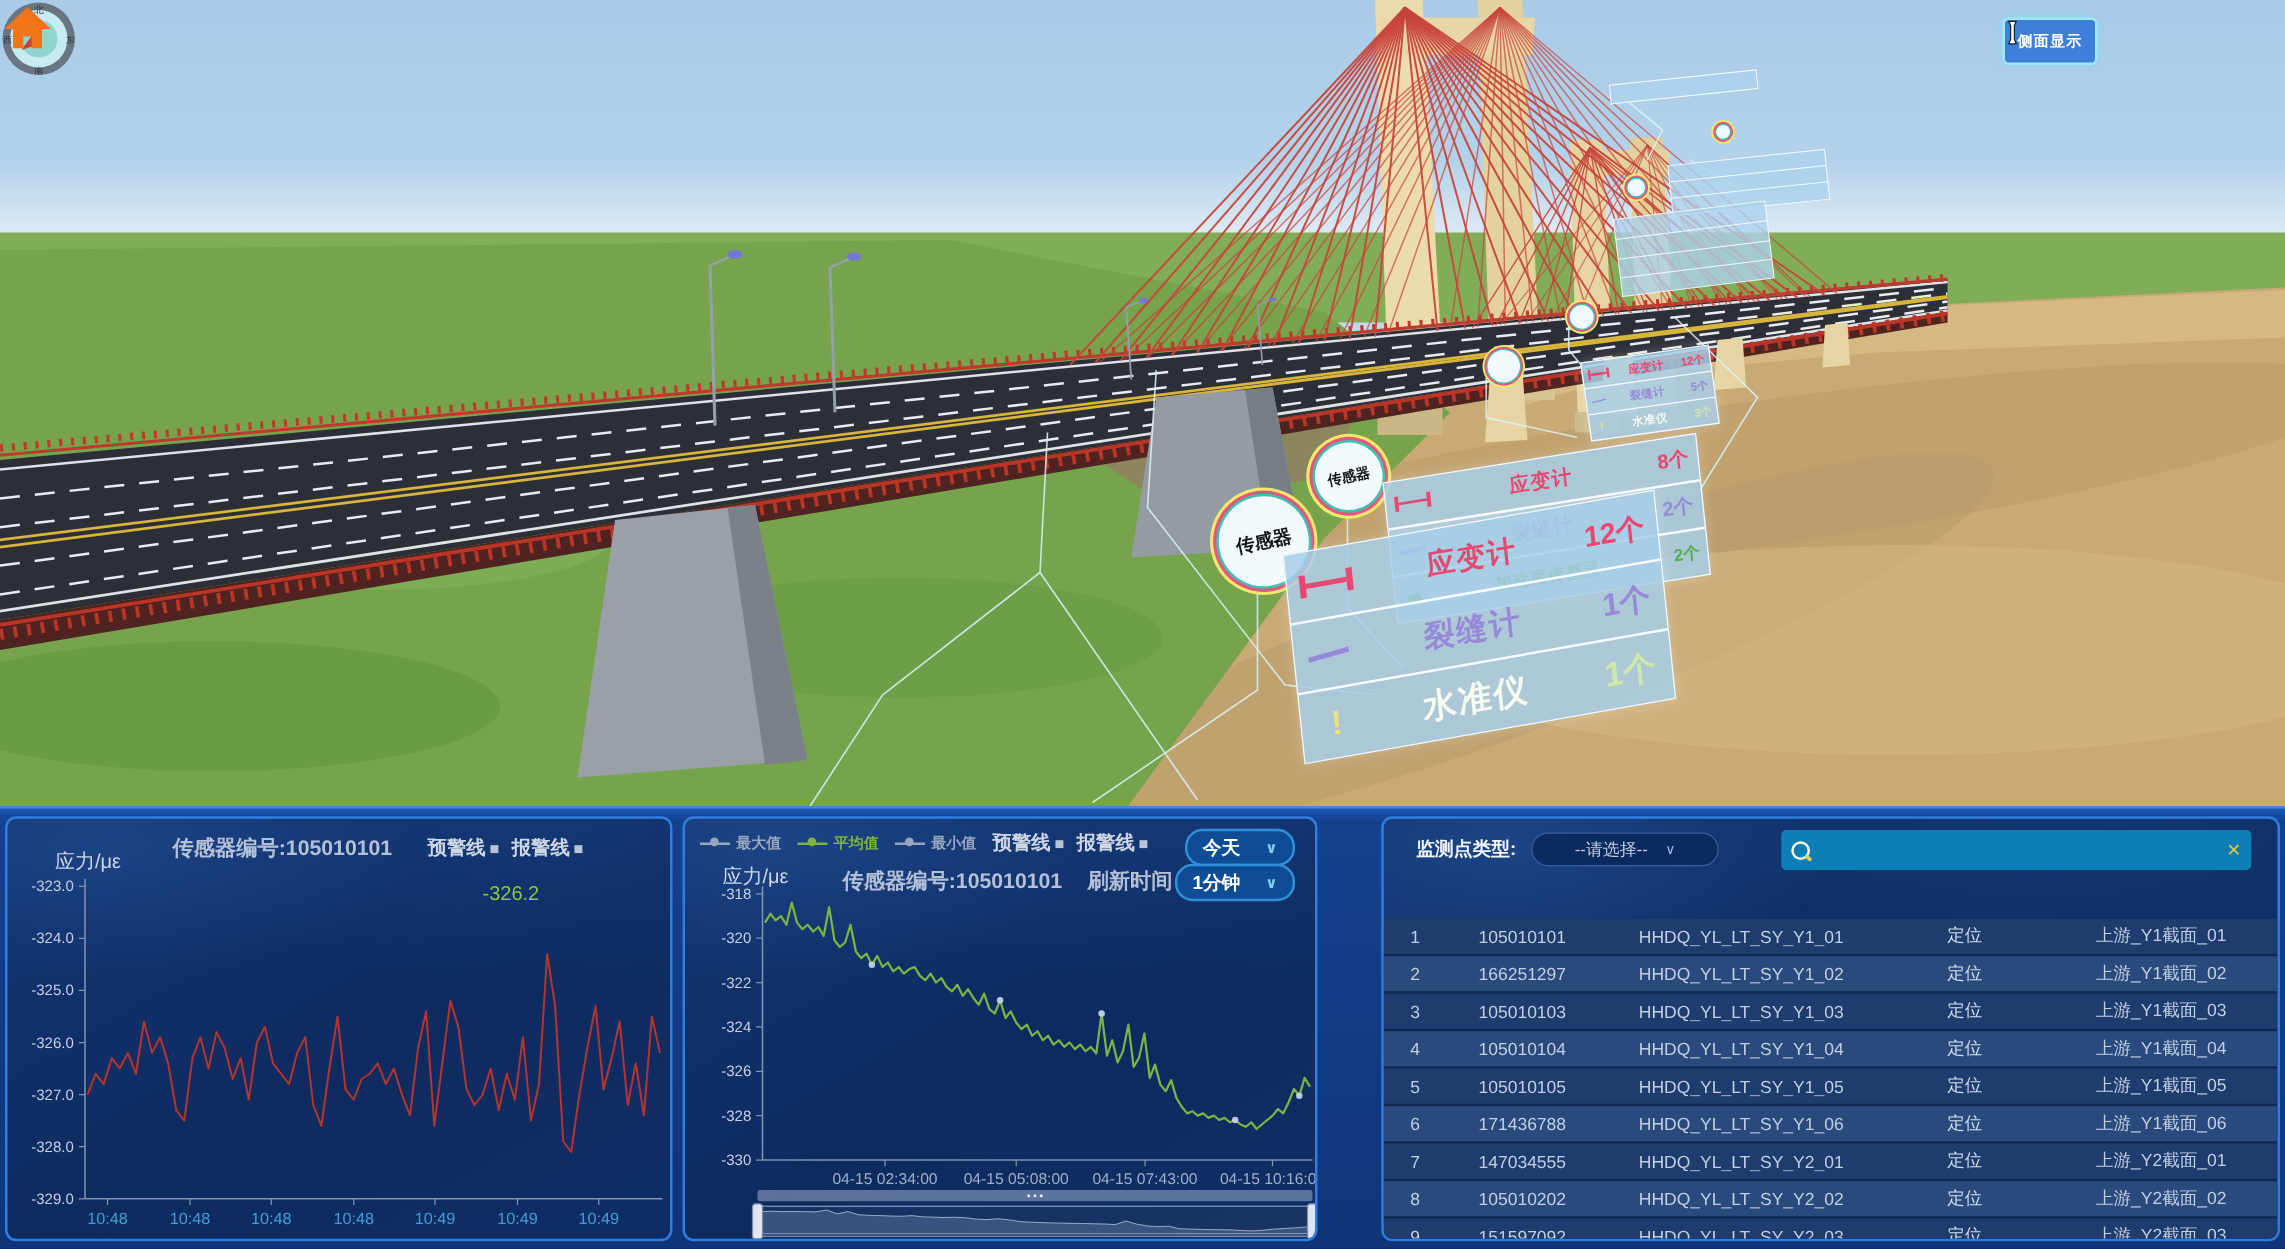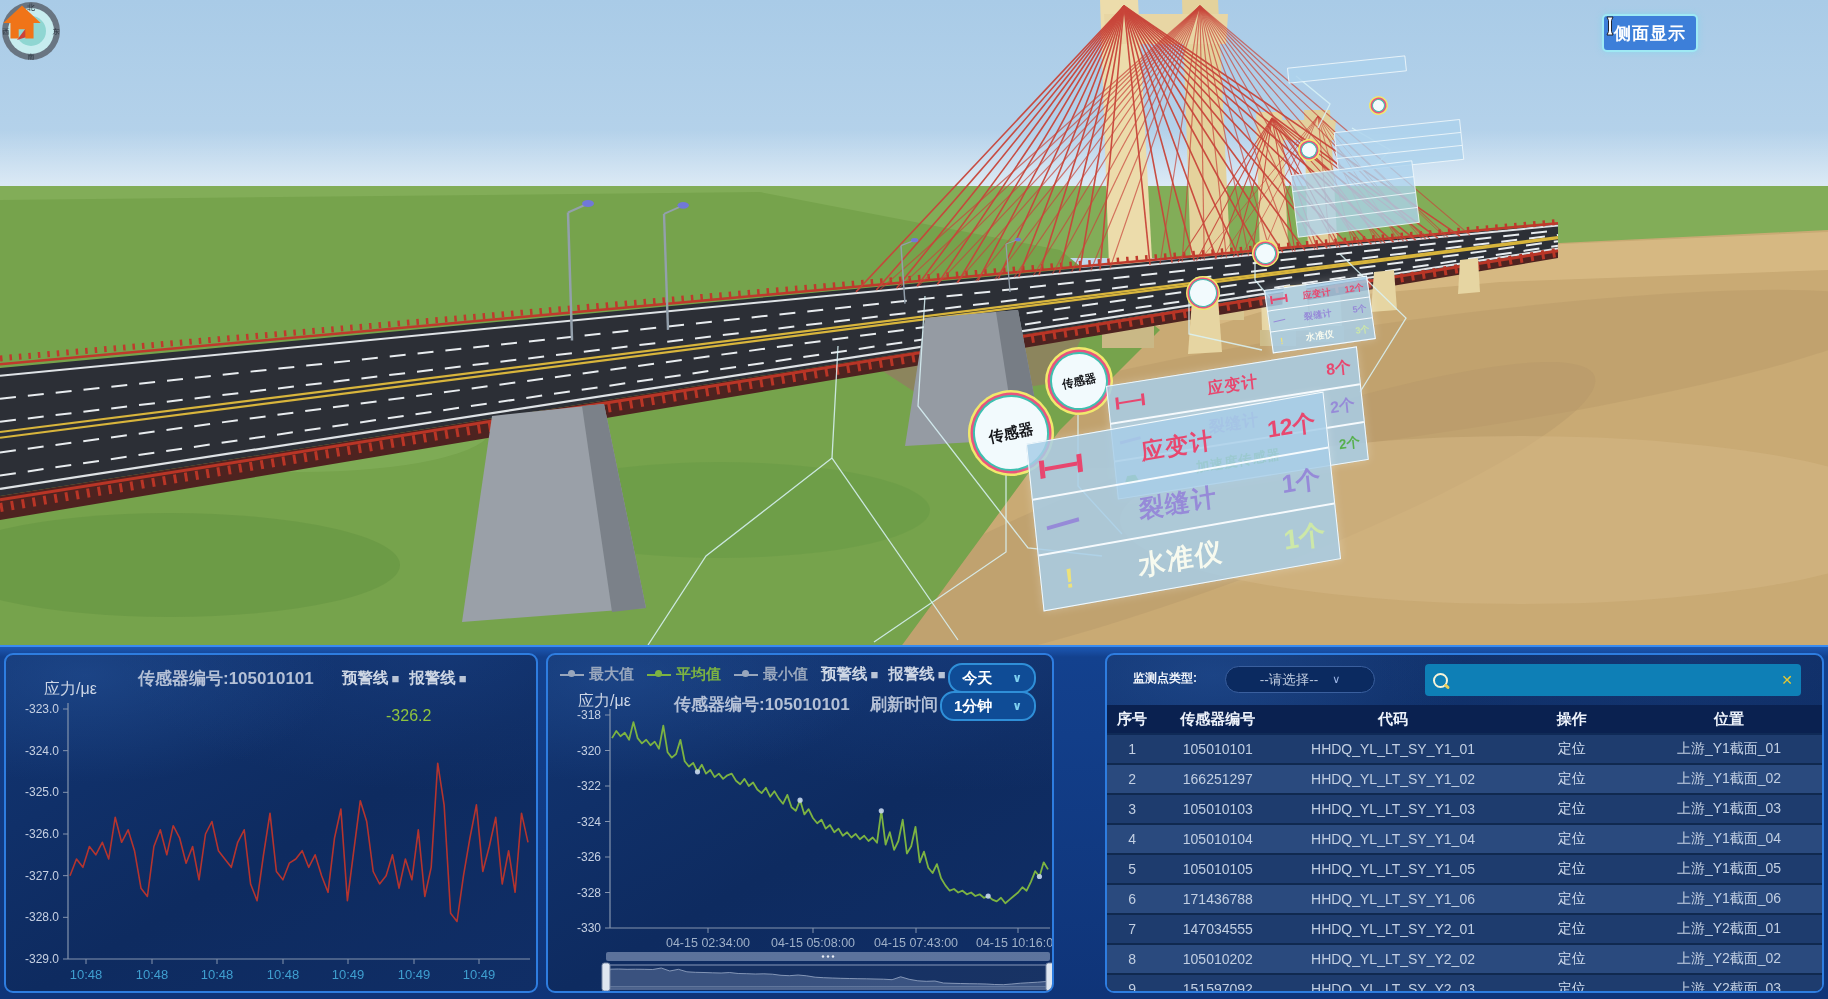--- a/index.html
+++ b/index.html
@@ -11,21 +11,21 @@
   .scene{position:absolute;left:0;top:0;width:1828px;height:645px;overflow:hidden;}
   .scene svg{position:absolute;left:0;top:0;}
 
   
   .compass{position:absolute;left:1508px;top:4px;width:62px;height:62px;}
 
   
   .side-btn{position:absolute;left:1602px;top:14px;height:34px;display:flex;align-items:center;gap:4px;
     background:#3d7fd9;border:2px solid #9fe9f4;border-radius:5px;padding:0 10px;cursor:pointer;
     box-shadow:0 0 6px rgba(120,220,240,.6);}
-  .side-btn .lbl{color:#ffffff;font-size:17px;font-weight:bold;letter-spacing:1px;}
+  .side-btn .lbl{color:#ffffff;font-size:12px;font-weight:bold;letter-spacing:1px;}
 
   
   .home-btn{position:absolute;left:1768px;top:12px;width:44px;height:44px;cursor:pointer;}
 
   
   .badge{position:absolute;border-radius:50%;background:#f2fafd;border:2px solid #3ec0b0;
     box-shadow:0 0 0 2.5px #e8547e,0 0 0 5px #f0e96c;display:flex;align-items:center;justify-content:center;
     transform:rotate(-12deg);cursor:pointer;}
   .badge span{font-weight:bold;color:#15161a;white-space:nowrap;}
   .badge.tiny{border-width:1px;box-shadow:0 0 0 1.5px #e8547e,0 0 0 3px #f0e96c;}
@@ -74,33 +74,33 @@
   #panel-right{left:1105px;width:719px;}
 
   .hdr-txt{position:absolute;white-space:nowrap;}
   .ylab{color:#cdd6e6;font-size:16px;}
   .sensorlab{color:#b4c0d6;font-size:17px;font-weight:bold;}
   .warnleg{color:#cdd6e4;font-size:15.5px;font-weight:bold;display:flex;align-items:center;gap:3px;}
   .sq{font-size:13px;color:#b9c4d6;font-style:normal;margin-right:7px;line-height:1;}
   .cur-val{position:absolute;left:380px;top:52px;color:#8fc43e;font-size:16px;}
 
   .legend-row{position:absolute;left:12px;top:9px;display:flex;align-items:center;gap:13px;}
-  .leg-item{display:flex;align-items:center;gap:5px;font-size:15px;font-weight:bold;color:#98a6bc;cursor:pointer;}
+  .leg-item{display:flex;align-items:center;gap:5px;font-size:12px;font-weight:bold;color:#98a6bc;cursor:pointer;}
   .leg-item.active{color:#7cb342;font-family:Liberation Serif, serif;}
   .dotline{width:24px;height:2px;background:currentColor;position:relative;display:inline-block;}
   .dotline::after{content:"";position:absolute;left:8px;top:-3.5px;width:7px;height:7px;border-radius:50%;background:currentColor;}
 
   .pill{display:flex;align-items:center;justify-content:center;gap:20px;background:#0f4c96;
     border:2px solid #2f8fd8;border-radius:14px;color:#fff;font-size:15px;font-weight:bold;
     height:26px;padding:0 12px;cursor:pointer;position:absolute;}
   .pill .chev{color:#7fd0f0;font-size:12px;font-weight:bold;}
 
   
   .filter-row{position:absolute;left:0;top:0;width:100%;height:50px;}
-  .filter-lbl{position:absolute;left:26px;top:15px;color:#f0f4fa;font-size:12px;font-weight:bold;}
+  .filter-lbl{position:absolute;left:26px;top:15px;color:#f0f4fa;font-size:15px;font-weight:bold;}
   .select-pill{position:absolute;left:118px;top:11px;width:150px;height:27px;background:#0b2a60;
     border:1px solid #3a5f9e;border-radius:14px;color:#c0cce0;font-size:13.5px;display:flex;
     align-items:center;justify-content:center;gap:14px;cursor:pointer;box-sizing:border-box;}
   .select-pill .chev{color:#9fb8e8;font-size:11px;}
   .searchbox{position:absolute;left:318px;top:9px;width:376px;height:32px;background:#0e7fb6;
     border-radius:4px;display:flex;align-items:center;padding:0 8px;box-sizing:border-box;}
   .mag{width:11px;height:11px;border:2px solid #f6f3d8;border-radius:50%;position:relative;flex:none;}
   .mag::after{content:"";position:absolute;left:9px;top:10px;width:6px;height:2.5px;background:#e8ce5a;transform:rotate(42deg);border-radius:2px;}
   .searchbox input{flex:1;background:transparent;border:none;outline:none;color:#fff;font-size:14px;margin:0 8px;}
   .clear-x{color:#e8c832;font-size:14px;font-weight:bold;cursor:pointer;flex:none;}
@@ -542,27 +542,20 @@
         <div class="select-pill">
           <span>--请选择--</span>
           <span class="chev">∨</span>
         </div>
         <div class="searchbox">
           <span class="mag"></span>
           <input type="text" value="" style="">
           <span class="clear-x">✕</span>
         </div>
       </div>
-      <div class="tbl-head" id="tbl-head">
-          <span class="c0">序号</span>
-          <span class="c1">传感器编号</span>
-          <span class="c2">代码</span>
-          <span class="c3">操作</span>
-          <span class="c4">位置</span>
-        </div>
       <div class="tbl-body" id="tbl-body">
           <div class="tr">
             <span class="c0">1</span>
             <span class="c1">105010101</span>
             <span class="c2">HHDQ_YL_LT_SY_Y1_01</span>
             <span class="c3 link">定位</span>
             <span class="c4">上游_Y1截面_01</span>
           </div>
           <div class="tr">
             <span class="c0">2</span>

